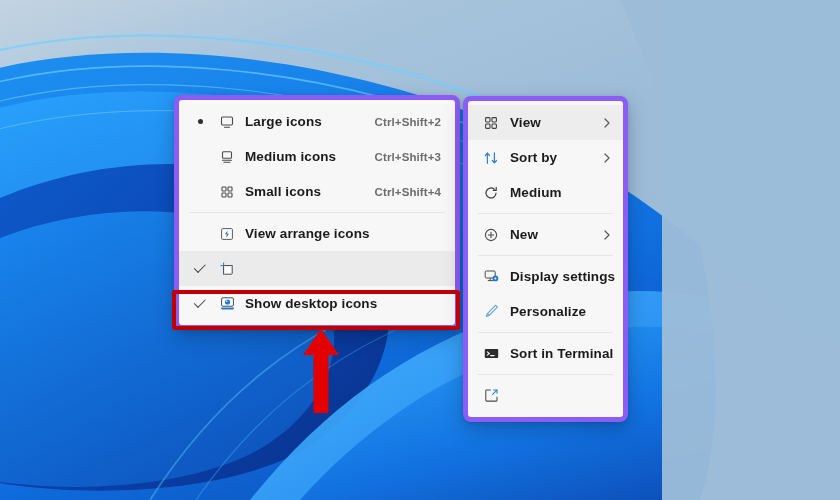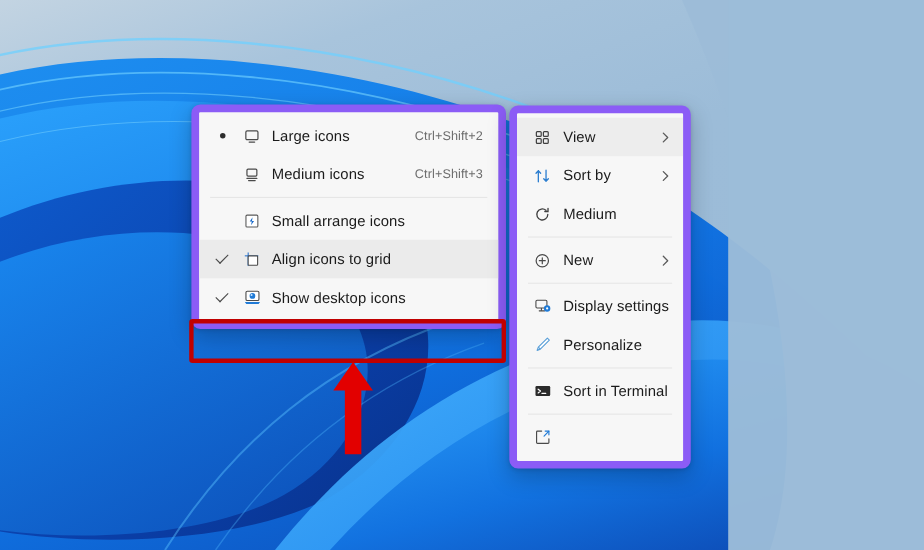--- a/index.html
+++ b/index.html
@@ -24,25 +24,26 @@
     position: absolute;
     inset: 0;
     background: linear-gradient(160deg, #c3d4e2 0%, #a8c4dc 18%, #9cbcd8 42%, #9bbbd8 100%);
   }
   .wall-svg { position: absolute; inset: 0; }
 
   
   .menu {
     position: absolute;
     background: #f7f7f7;
-    border: 7px solid #8b5cf6;
+    border: 5px solid #8b5cf6;
     border-radius: 8px;
     box-shadow: 0 7px 20px rgba(0,0,0,0.22), 0 1px 4px rgba(0,0,0,0.12);
     padding: 4px 0;
     overflow: hidden;
+    font-weight: bold;
   }
 
   #view-submenu { left: 174px; top: 95px; width: 286px; }
   #main-menu    { left: 463px; top: 96px; width: 165px; }
 
   .menu-item {
     position: relative;
     display: flex;
     align-items: center;
     height: 35px;
@@ -207,45 +208,57 @@
       <span class="micon">
         <svg width="16" height="16" viewBox="0 0 16 16" fill="none" stroke="#4a4a4a" stroke-width="1.1">
           <rect x="3.5" y="2.8" width="9" height="6.4" rx="1"></rect>
           <path d="M3.5 11.2h9M5 13.2h6" stroke-linecap="round"></path>
         </svg>
       </span>
       <span class="mlabel">Medium icons</span>
       <span class="maccel">Ctrl+Shift+3</span>
     </div>
 
+    <div class="menu-item">
+      <span class="mark"></span>
+      <span class="micon">
+        <svg width="16" height="16" viewBox="0 0 16 16" fill="none" stroke="#4a4a4a" stroke-width="1.1">
+          <rect x="3" y="3" width="4" height="4" rx="0.8"></rect>
+          <rect x="9" y="3" width="4" height="4" rx="0.8"></rect>
+          <rect x="3" y="9" width="4" height="4" rx="0.8"></rect>
+          <rect x="9" y="9" width="4" height="4" rx="0.8"></rect>
+        </svg>
+      </span>
+      <span class="mlabel">Small icons</span>
+      <span class="maccel">Ctrl+Shift+4</span>
+    </div>
 
     <div class="sep"></div>
 
     <div class="menu-item">
       <span class="mark"></span>
       <span class="micon">
         <svg width="16" height="16" viewBox="0 0 16 16" fill="none">
           <rect x="2.6" y="2.6" width="10.8" height="10.8" rx="1" stroke="#5a5a5a" stroke-width="1" fill="#fff"></rect>
           <path d="M8.6 4.4 6 8.3h1.9L7.2 11.8 10 7.8H8.1z" fill="#1668c9"></path>
         </svg>
       </span>
-      <span class="mlabel">Small arrange icons</span>
+      <span class="mlabel">View arrange icons</span>
     </div>
 
     <div class="menu-item hl2">
       <span class="mark">
           <i class="check"></i>
         </span>
       <span class="micon">
         <svg width="16" height="16" viewBox="0 0 16 16" fill="none">
           <path d="M4.6 1.9v11.6M1.9 4.6h11.6" stroke="#1668c9" stroke-width="0.9" stroke-linecap="round"></path>
           <rect x="4.6" y="4.6" width="8.6" height="8.6" rx="0.8" stroke="#4a4a4a" stroke-width="1" fill="#fff"></rect>
         </svg>
       </span>
-      <span class="mlabel">Align icons to grid</span>
     </div>
 
     <div class="menu-item">
       <span class="mark">
           <i class="check"></i>
         </span>
       <span class="micon">
         <svg width="17" height="17" viewBox="0 0 17 17" fill="none">
           <rect x="2.6" y="2.8" width="11.8" height="8.4" rx="1.2" stroke="#4a4a4a" stroke-width="1" fill="#fff"></rect>
           <circle cx="8.5" cy="7" r="2.6" fill="#1f7ad6"></circle>

